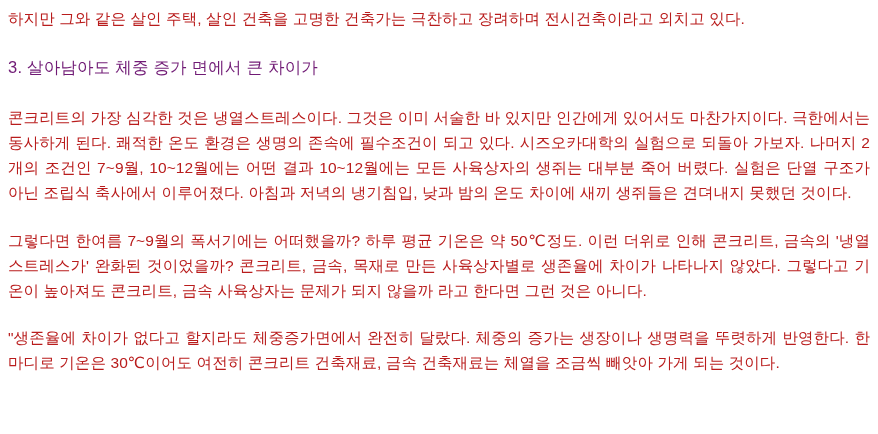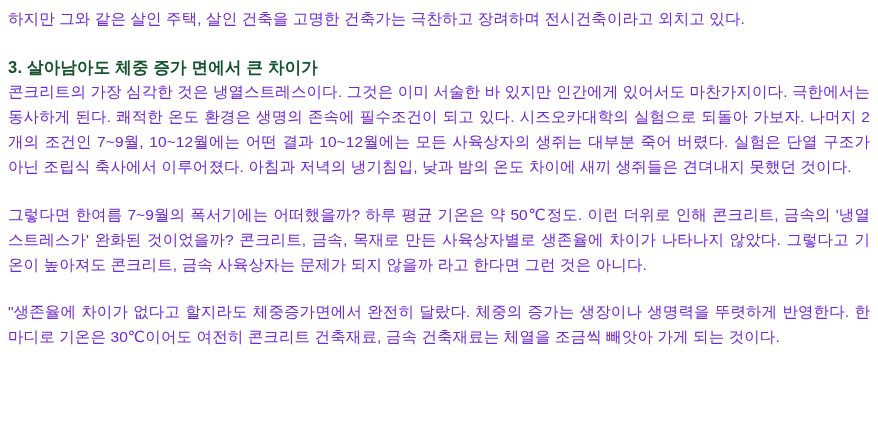--- a/index.html
+++ b/index.html
@@ -15,42 +15,43 @@
   }
   .page {
     width: 878px;
     height: 434px;
     position: relative;
     box-sizing: border-box;
     padding: 0 8px;
     background: #ffffff;
   }
   .para {
-    color: #6d28d9;
+    color: #b91c1c;
     font-size: 15.5px;
     line-height: 1.62;
     text-align: justify;
     text-justify: inter-ideograph;
     letter-spacing: 0.1px;
     margin: 0;
     font-family: "Liberation Sans", "DejaVu Sans", sans-serif;
   }
   .lead {
     margin-top: 6px;
     margin-bottom: 0;
   }
   .heading {
-    color: #14532d;
+    color: #701a75;
     font-size: 16.5px;
-    font-weight: bold;
+    font-weight: normal;
     margin: 26px 0 0 0;
     letter-spacing: 0.2px;
     font-family: "Liberation Sans", "DejaVu Sans", sans-serif;
   }
   .body-block {
+    margin-top: 26px;
   }
   .gap {
     margin-top: 22px;
   }
 </style>
 </head>
 <body>
 
 <div class="page">
   <p class="para lead">하지만 그와 같은 살인 주택, 살인 건축을 고명한 건축가는 극찬하고 장려하며 전시건축이라고 외치고 있다.</p>

